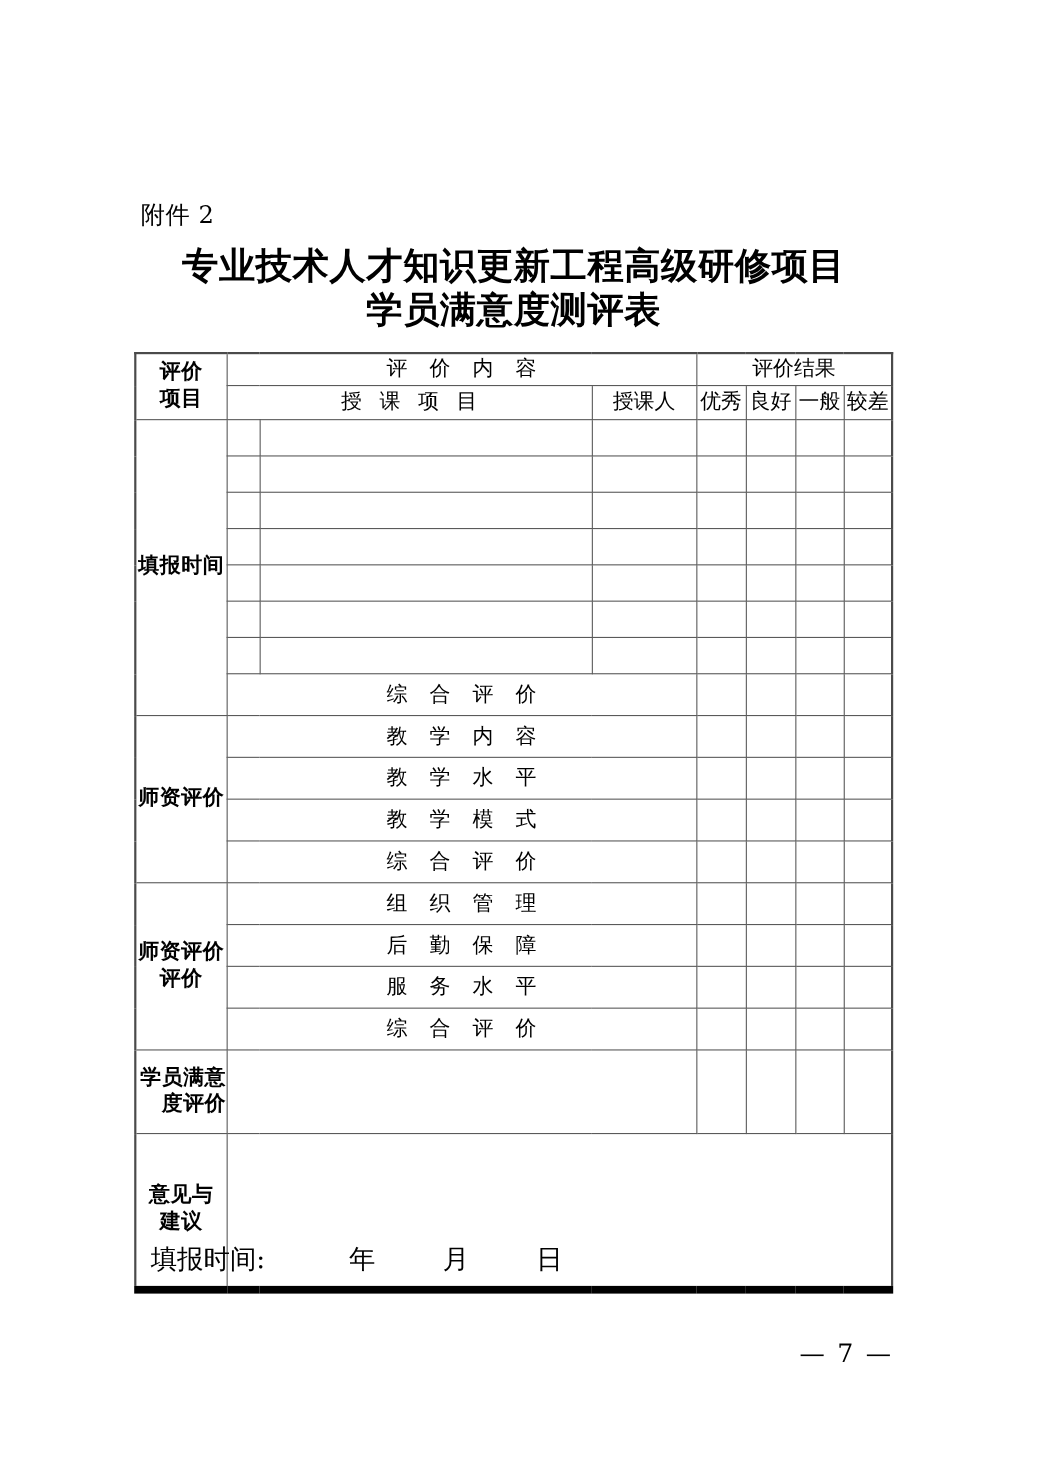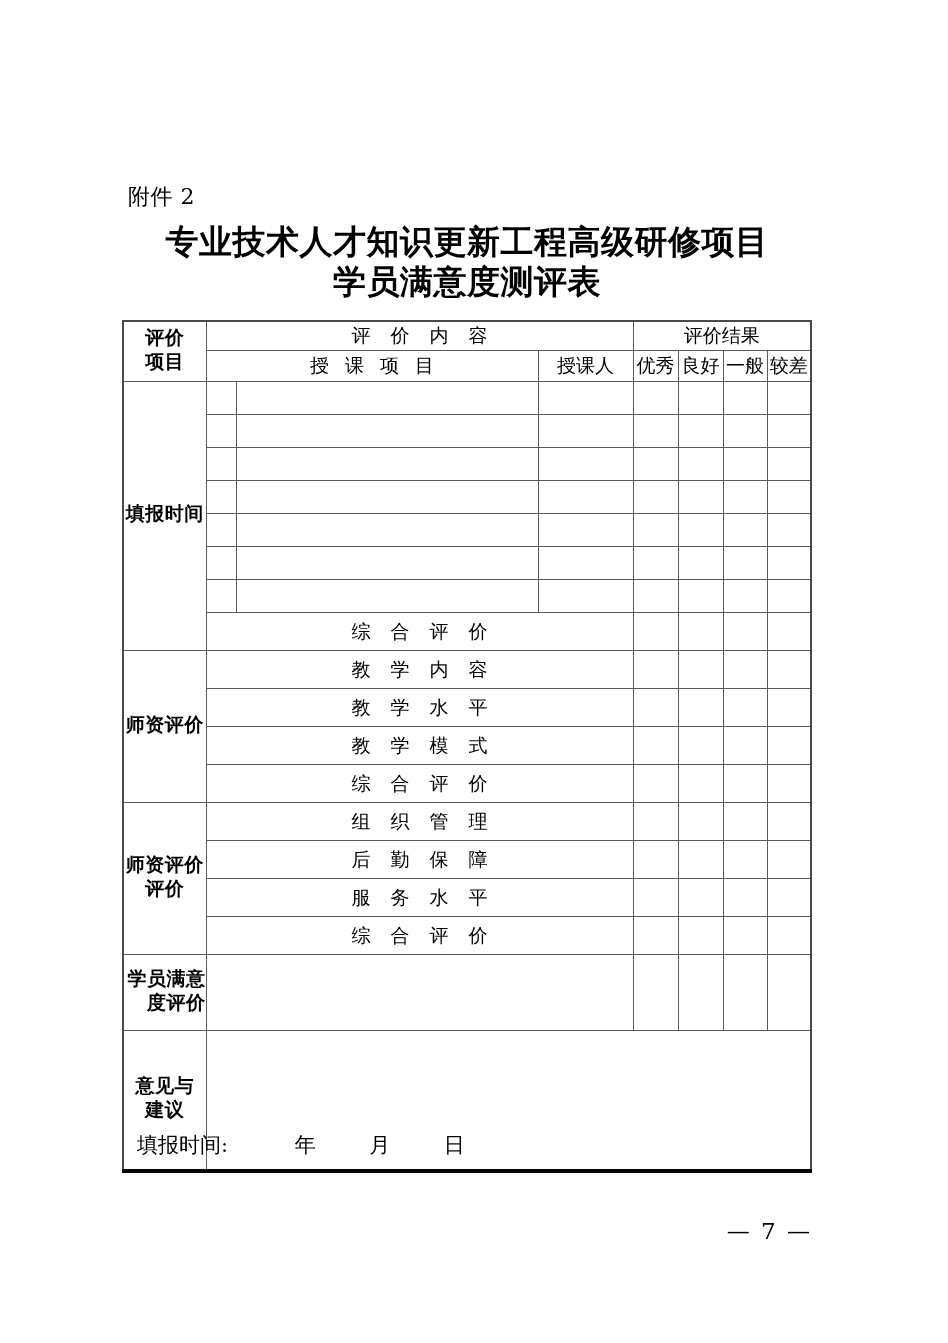--- a/index.html
+++ b/index.html
@@ -61,21 +61,21 @@
   .eval-table td {
     border: 1px solid #5a5a5a;
     padding: 0;
     text-align: center;
     vertical-align: middle;
     font-size: 19px;
     line-height: 1.25;
     color: #000;
   }
   .eval-table .outer-top { border-top: 2px solid #4a4a4a; }
-  .eval-table .outer-bottom { border-bottom: 4px solid #000000; }
+  .eval-table .outer-bottom { border-bottom: 7px solid #000000; }
   .eval-table .outer-left { border-left: 2px solid #4a4a4a; }
   .eval-table .outer-right { border-right: 2px solid #4a4a4a; }
 
   .hdr { height: 28px; }
   .hdr2 { height: 30px; margin-left: 28px; }
 
   .cat-cell {
     font-weight: bold;
     font-size: 20px;
     letter-spacing: 0.5px;
@@ -94,21 +94,21 @@
   .item-row td { height: 37px; }
   .num-col { width: 30px; }
   .sat-row td { height: 75px; text-align: right; }
   .suggest-row td { height: 138px; }
 
   
   .fill-time {
     position: absolute;
     left: 137px;
     top: 1130px;
-    font-size: 21px;
+    font-size: 24px;
     line-height: 30px;
     white-space: pre;
   }
 
   .page-number {
     position: absolute;
     left: 0;
     top: 1218px;
     width: 812px;
     text-align: right;

